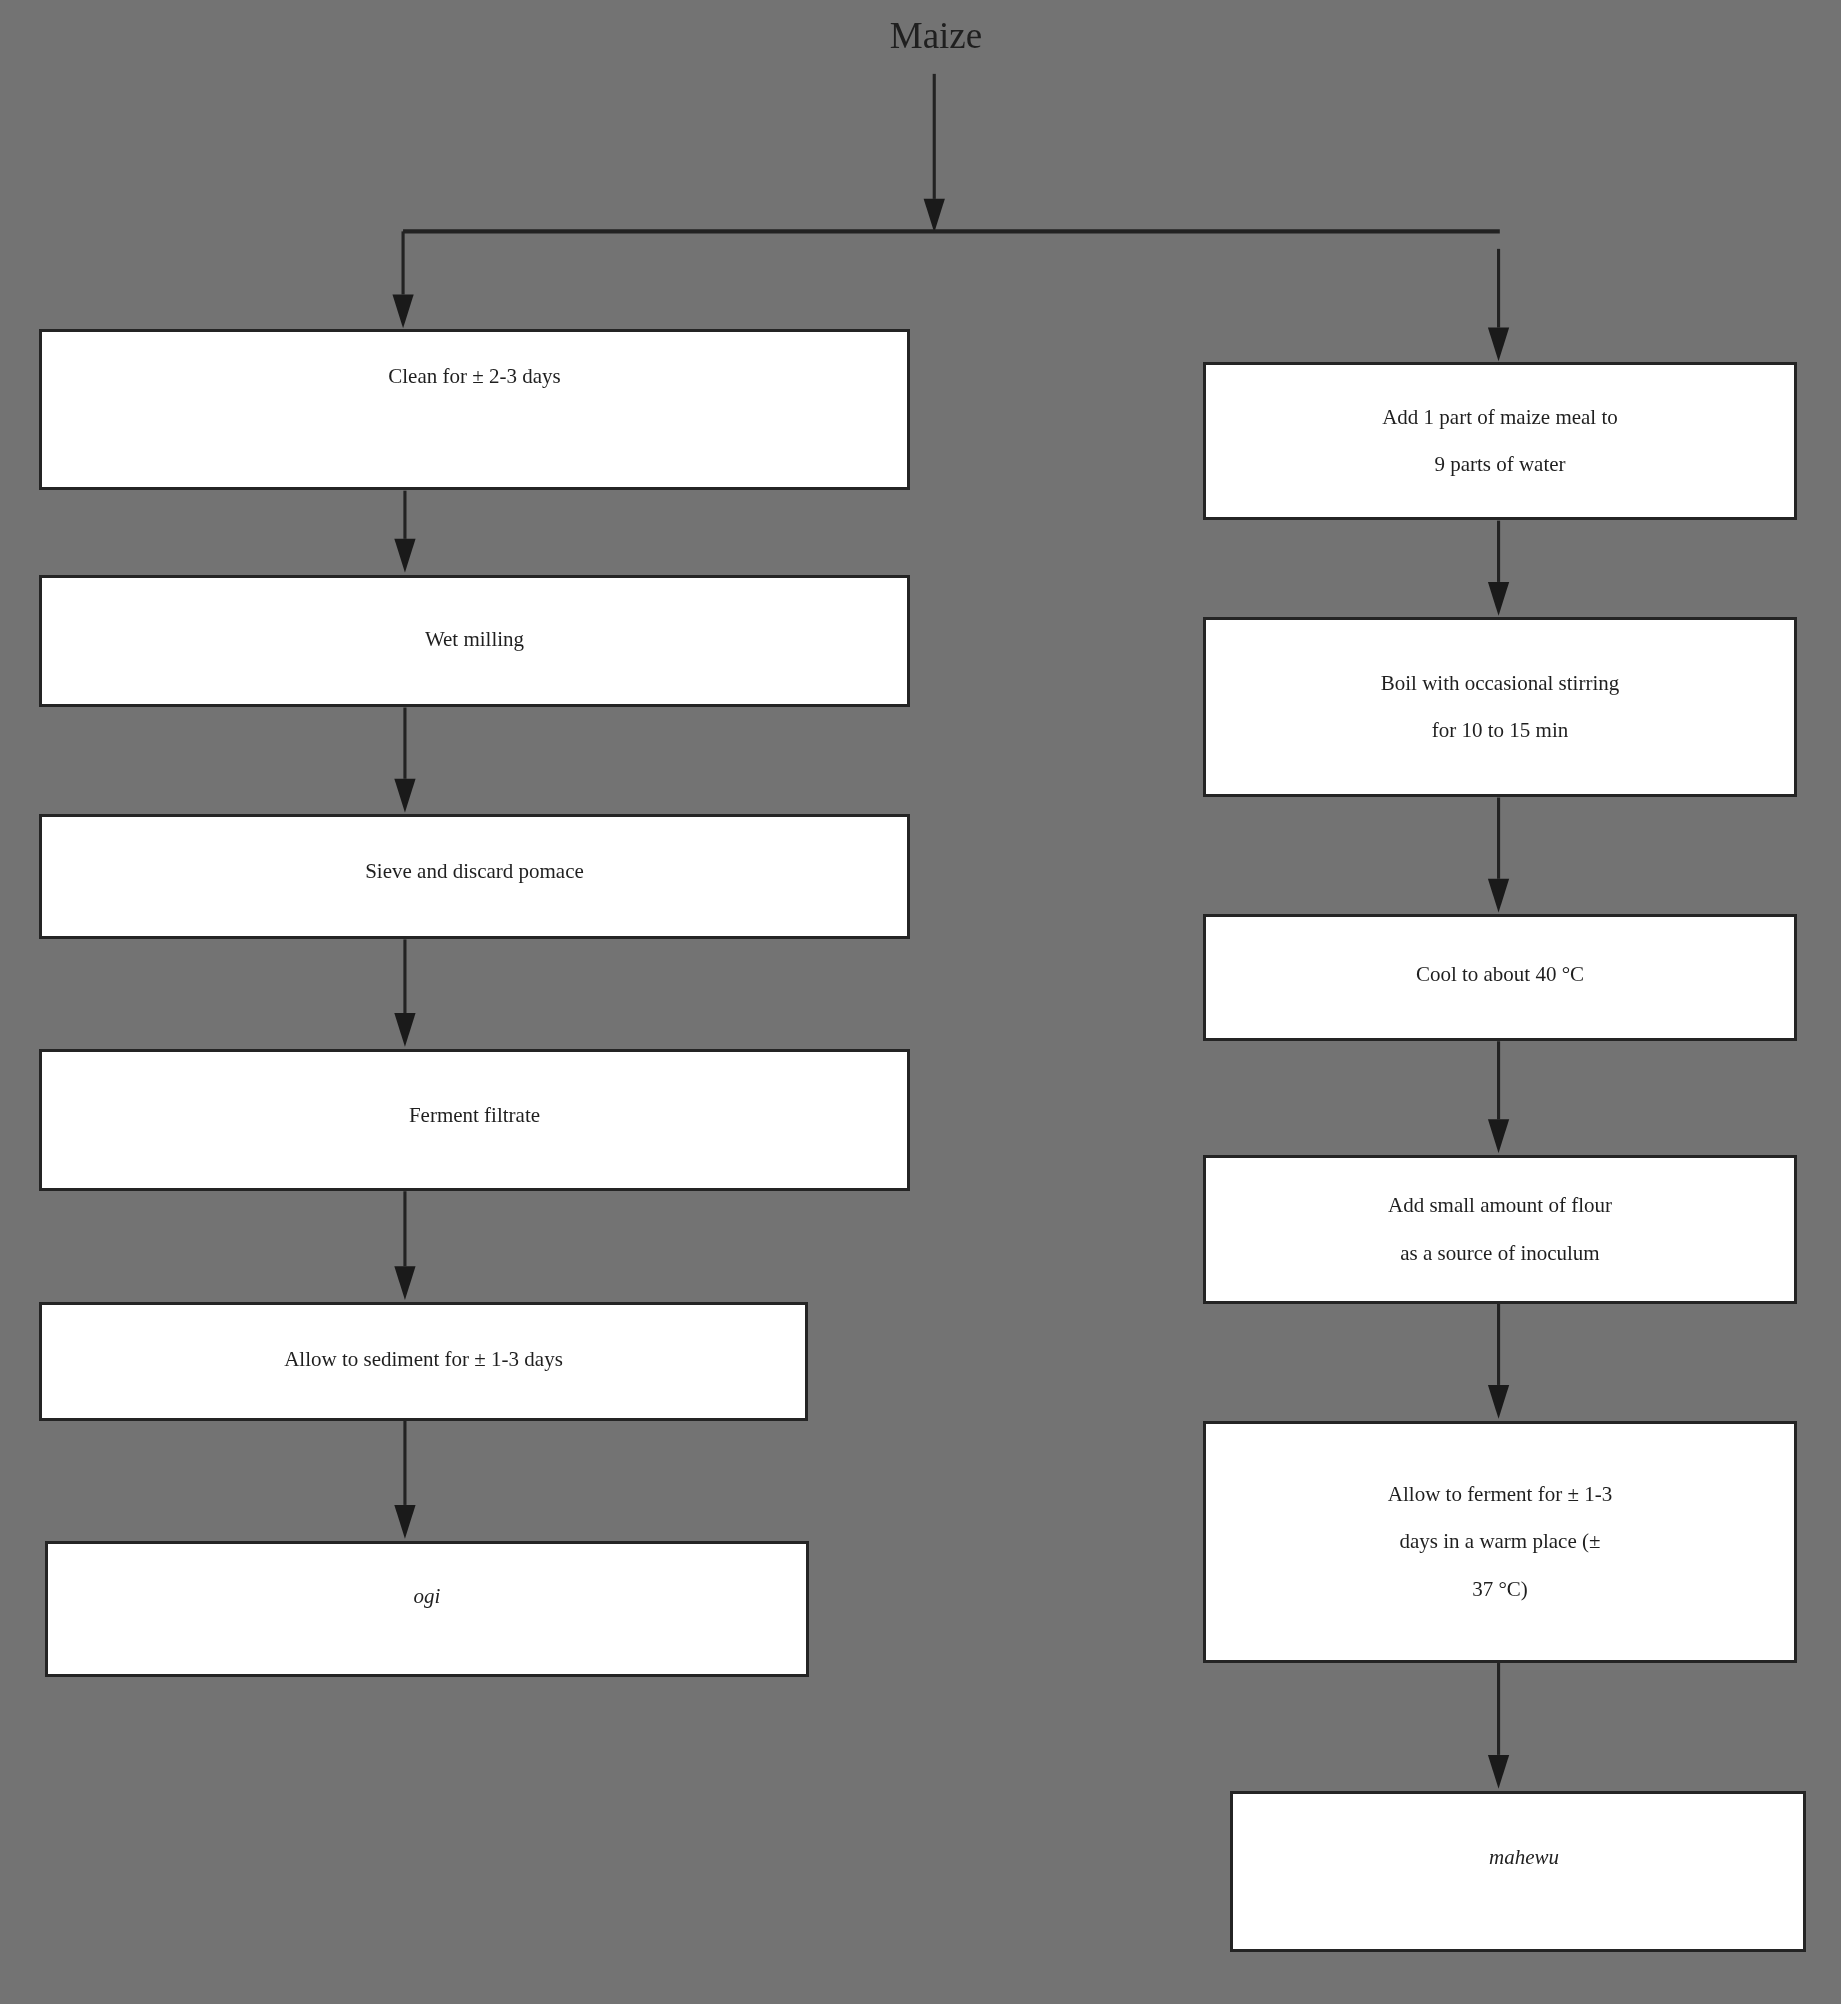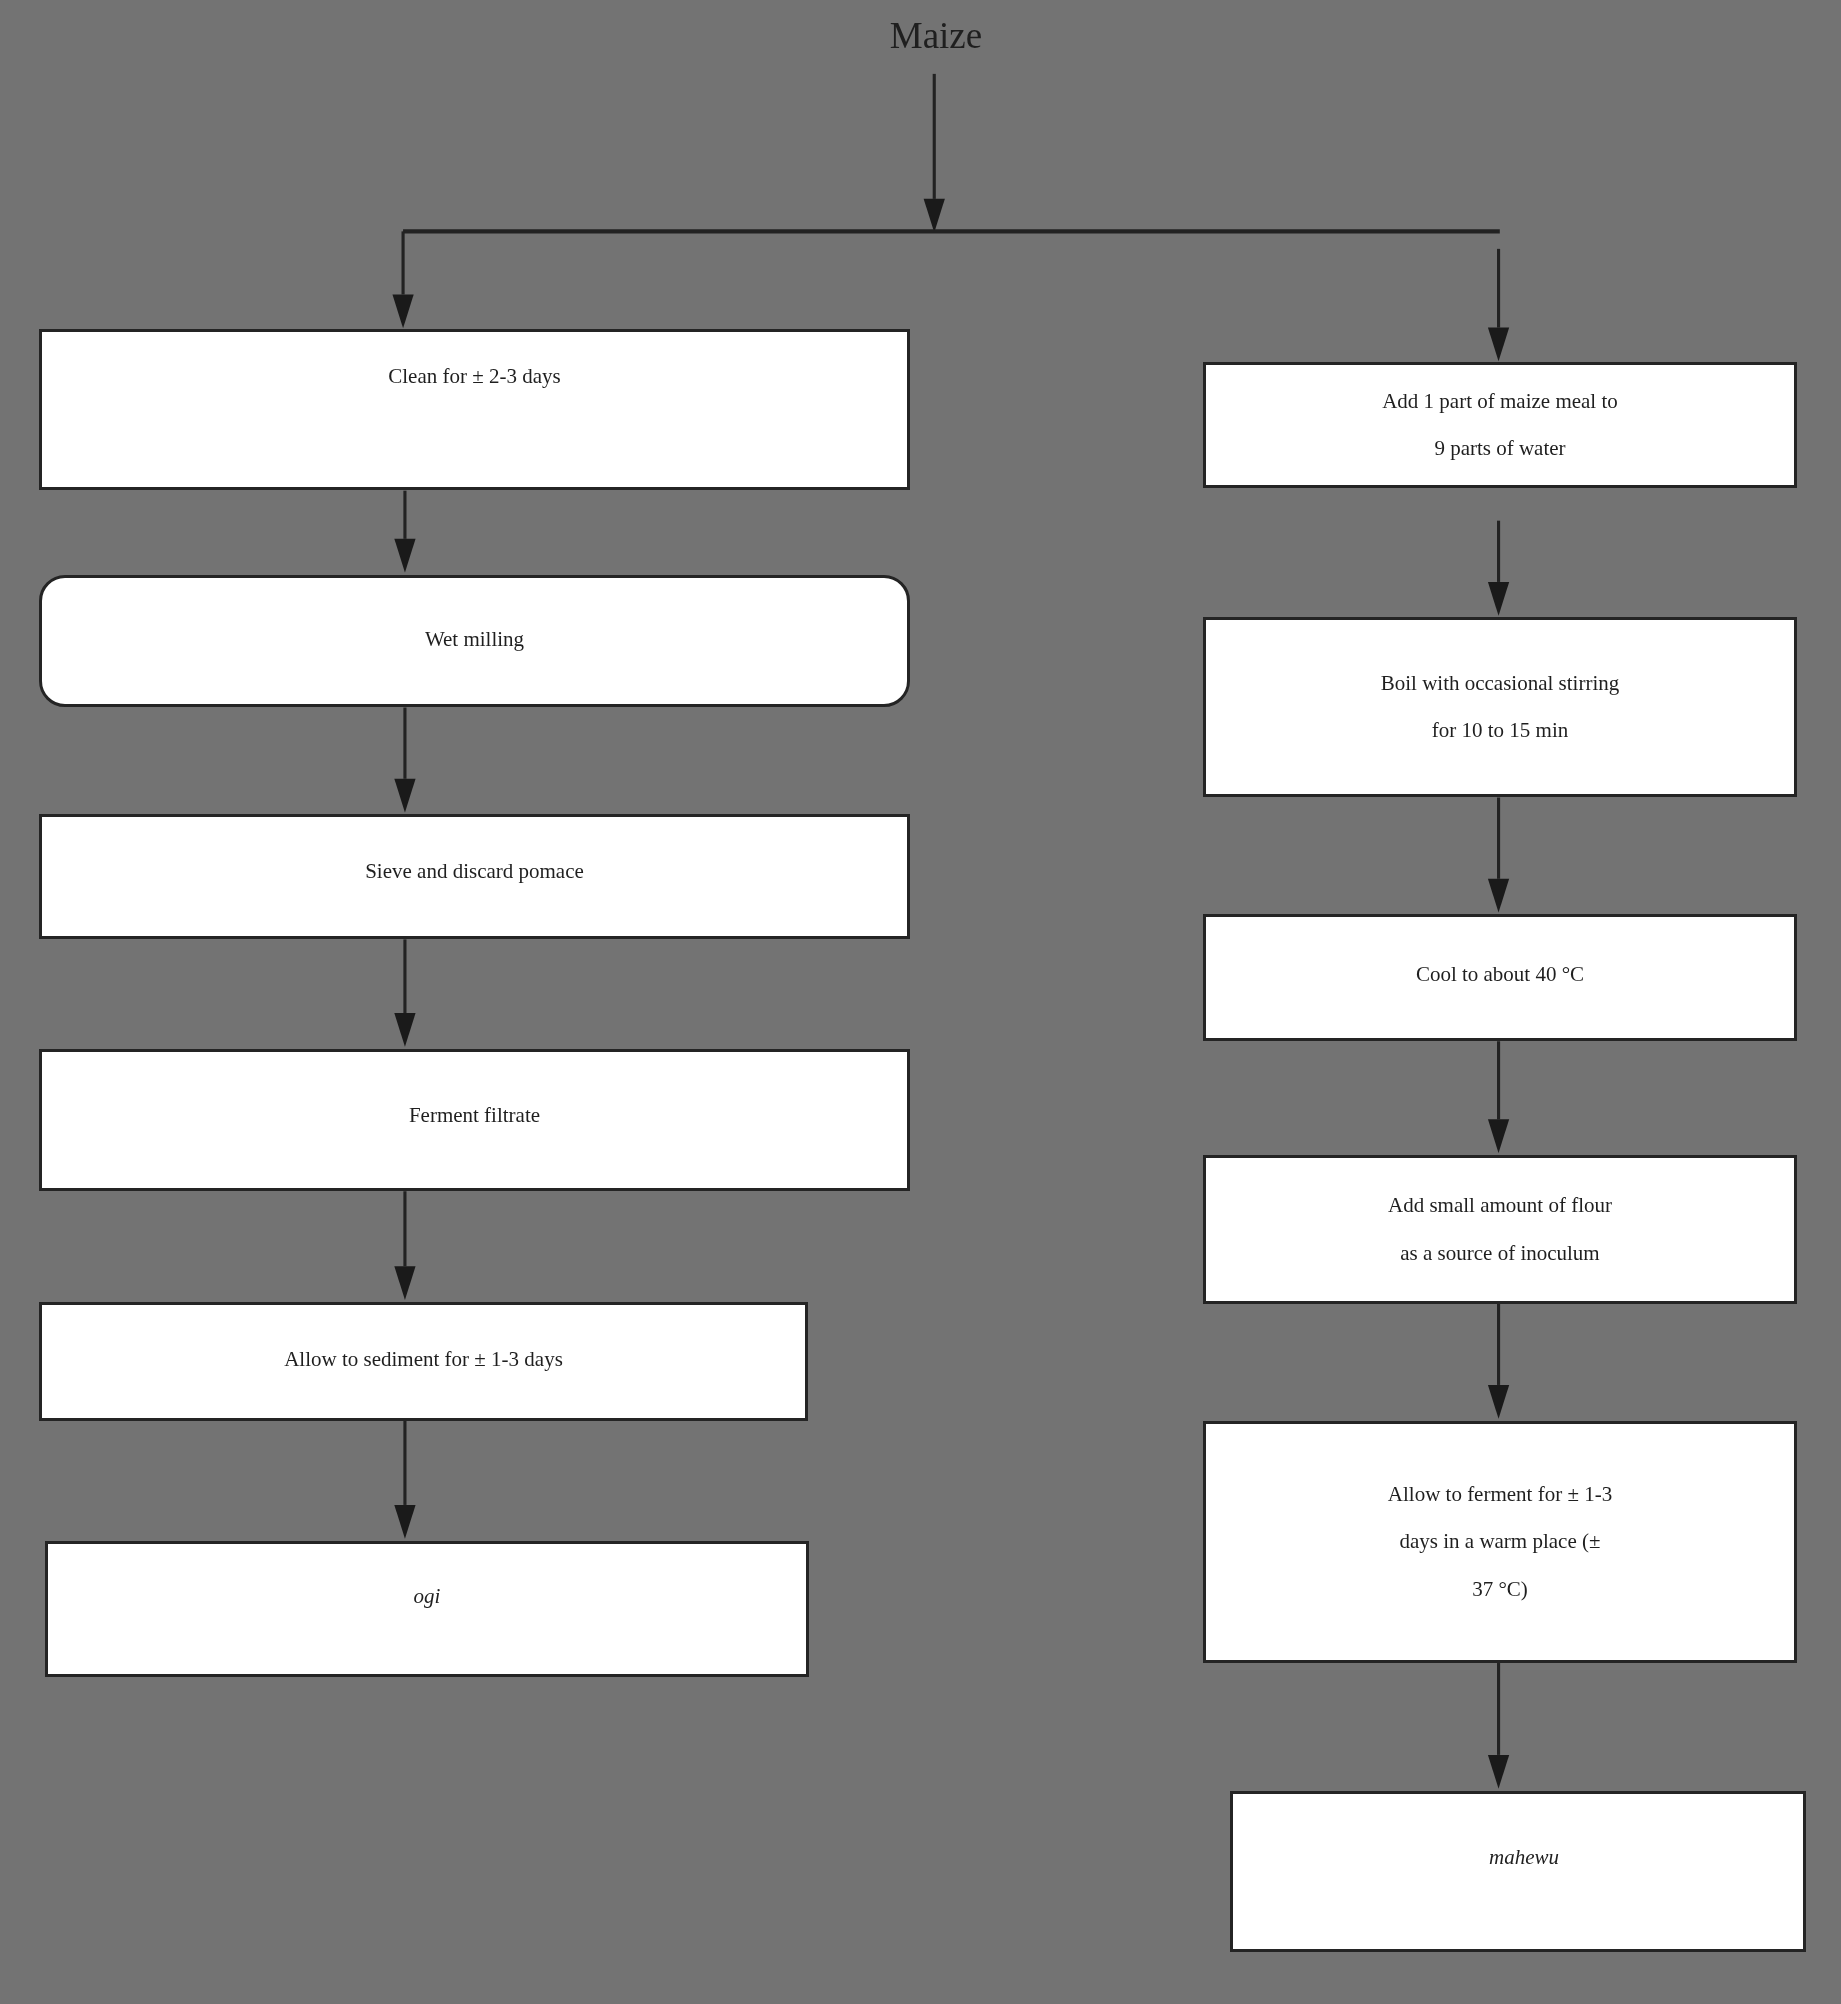--- a/index.html
+++ b/index.html
@@ -112,41 +112,41 @@
     <g>
       <line x1="2398" y1="2661" x2="2398" y2="2808"></line>
       <polygon points="2381,2808 2415,2808 2398,2862"></polygon>
     </g>
   </svg>
 
   <div class="box" style="left:39px; top:329px; width:871px; height:161px; padding-bottom:66px;">
     <div class="bline">Clean for ± 2-3 days</div>
   </div>
 
-  <div class="box" style="left:39px; top:575px; width:871px; height:132px; padding-bottom:3.7px;border-radius:26px;">
+  <div class="box" style="left:39px; top:575px; width:871px; height:132px; padding-bottom:3.7px;">
     <div class="bline">Wet milling</div>
   </div>
 
   <div class="box" style="left:39px; top:814px; width:871px; height:125px; padding-bottom:10px;">
     <div class="bline">Sieve and discard pomace</div>
   </div>
 
   <div class="box" style="left:39px; top:1049px; width:871px; height:142px; padding-bottom:10px;">
     <div class="bline">Ferment filtrate</div>
   </div>
 
   <div class="box" style="left:39px; top:1302px; width:769px; height:119px; padding-bottom:5px;">
     <div class="bline">Allow to sediment for ± 1-3 days</div>
   </div>
 
   <div class="box product" style="left:45px; top:1541px; width:764px; height:136px; padding-bottom:25px;">
     <div class="bline">ogi</div>
   </div>
 
-  <div class="box multiline" style="left:1203px; top:362px; width:594px; height:126px;">
+  <div class="box multiline" style="left:1203px; top:362px; width:594px; height:158px;">
     <div class="bline">Add 1 part of maize meal to</div>
     <div class="bline">9 parts of water</div>
   </div>
 
   <div class="box multiline" style="left:1203px; top:617px; width:594px; height:180px;">
     <div class="bline">Boil with occasional stirring</div>
     <div class="bline">for 10 to 15 min</div>
   </div>
 
   <div class="box" style="left:1203px; top:914px; width:594px; height:127px; padding-bottom:7.5px;">

